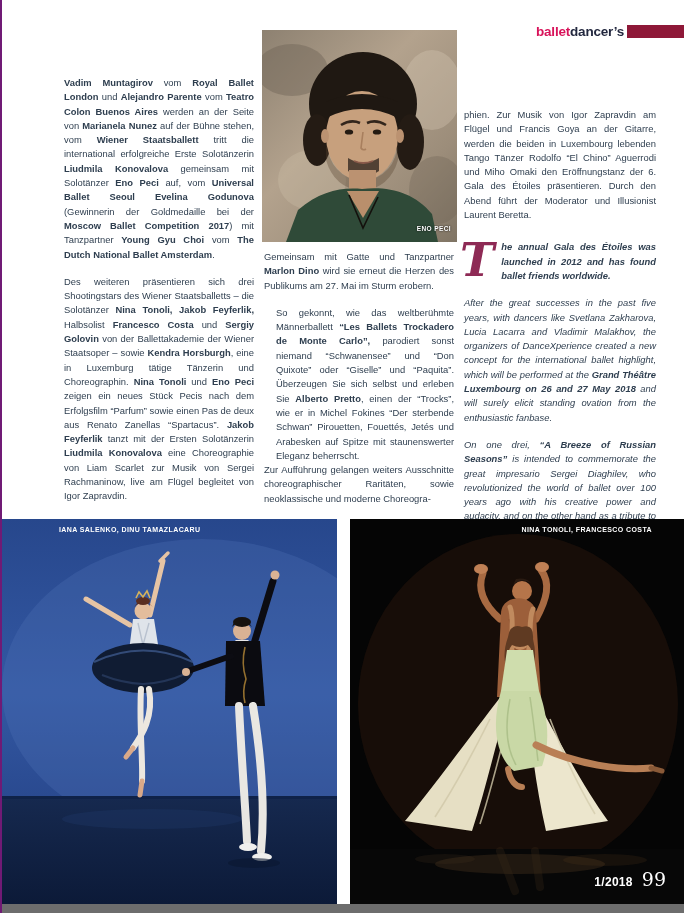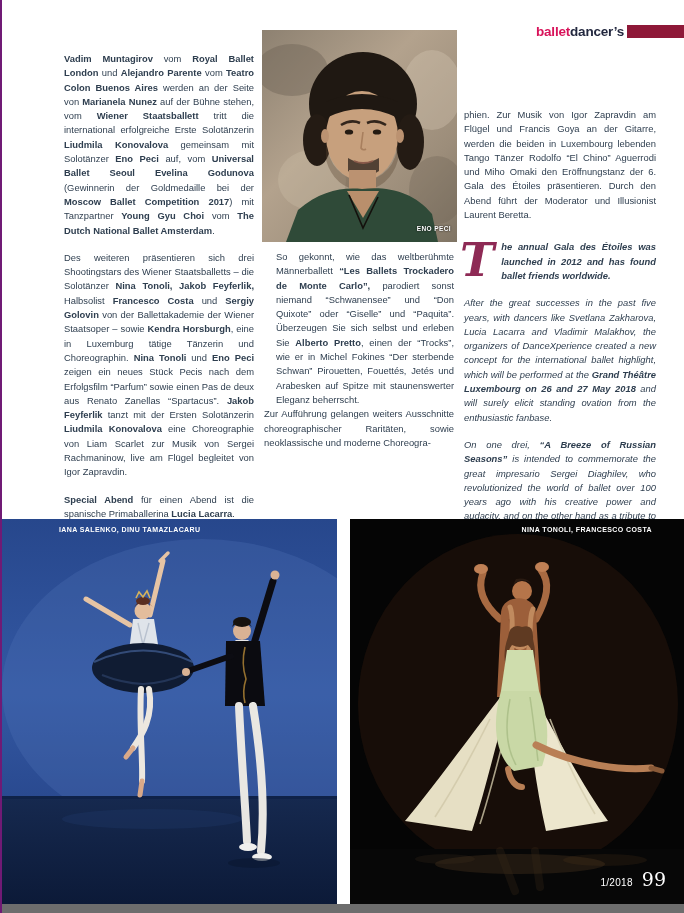--- a/index.html
+++ b/index.html
@@ -13,42 +13,42 @@
   .brand{font-size:13.5px;font-weight:bold;letter-spacing:-0.2px;line-height:13px;}
   .brand-pink{color:#d8135a;}
   .brand-dark{color:#23283f;}
   .header-bar{display:inline-block;width:57px;height:13px;background:#8e1838;margin-left:3px;}
 
   
   .col{position:absolute;width:190px;font-size:9.4px;line-height:14.3px;
        color:#2e3e4f;text-align:justify;}
   .col p{margin:0 0 13px 0;}
   .col p.tight{margin-bottom:0;margin-left:12px;}
-  .col1{left:62px;top:52px;}
+  .col1{left:62px;top:76px;}
   .col2{left:262px;top:250px;}
   .col3{left:462px;top:68px;width:192px;margin-top:40px;}
   .ital p{font-style:italic;}
   p.lead{font-weight:bold;font-style:italic;margin-top:18px;}
   .dropcap{float:left;font-family:"DejaVu Serif",serif;font-style:italic;font-weight:bold;
            font-size:46px;line-height:34px;color:#8e2a55;margin:3px 7px 0 -4px;}
 
   
   .photo{position:absolute;overflow:hidden;}
   .photo svg{display:block;}
   .photo-portrait{left:260px;top:30px;width:195px;height:212px;}
   .photo-left{left:0;top:519px;width:335px;height:385px;}
   .photo-right{left:348px;top:519px;width:336px;height:385px;}
   .photo-caption{position:absolute;color:#fff;font-weight:bold;font-size:7px;
                  letter-spacing:0.4px;white-space:nowrap;}
   .cap-portrait{right:6px;bottom:10px;font-size:6.5px;text-shadow:0 0 2px #000;}
   .cap-left{left:57px;top:7px;}
   .cap-right{right:34px;top:7px;}
   .page-foot{position:absolute;right:20px;bottom:14px;color:#fff;display:flex;
              align-items:baseline;gap:9px;}
-  .issue{font-size:10px;letter-spacing:0.3px;}
+  .issue{font-size:12px;letter-spacing:0.3px;font-weight:bold;}
   .pagenum{font-family:"DejaVu Serif",serif;font-size:19px;}
 </style>
 </head>
 <body>
 
 <div class="page">
 
   <div class="mag-header">
     <span class="brand"><span class="brand-pink">ballet</span><span class="brand-dark">dancer’s</span></span>
     <span class="header-bar"></span>
@@ -94,20 +94,21 @@
         <rect x="87" y="140" width="27" height="26" fill="#bb9271"></rect>
         <path d="M24,212 L36,180 C58,161 80,157 100,159 C126,156 152,162 170,184 L176,212 Z" fill="#2f4a38"></path>
         <path d="M85,161 L101,188 L117,161 Z" fill="#b98f6c"></path>
         <path d="M87,165 L101,198 L116,167" stroke="#14100c" stroke-width="1.6" fill="none"></path>
       </g>
     </svg>
     <span class="photo-caption cap-portrait">ENO PECI</span>
   </div>
 
   <div class="col col2">
+    <p><span>Gemeinsam mit Gatte und Tanzpartner </span><b>Marlon Dino</b><span> wird sie erneut die Herzen des Publikums am 27. Mai im Sturm erobern.</span></p>
     <p class="tight"><span>So gekonnt, wie das weltberühmte Männerballett </span><b>“Les Ballets Trockadero de Monte Carlo”,</b><span> parodiert sonst niemand “Schwanensee” und “Don Quixote” oder “Giselle” und “Paquita”. Überzeugen Sie sich selbst und erleben Sie </span><b>Alberto Pretto</b><span>, einen der “Trocks”, wie er in Michel Fokines “Der sterbende Schwan” Pirouetten, Fouettés, Jetés und Arabesken auf Spitze mit staunenswerter Eleganz beherrscht.</span></p>
     <p><span>Zur Aufführung gelangen weiters Ausschnitte choreographischer Raritäten, sowie neoklassische und moderne Choreogra-</span></p>
   </div>
 
   <div class="col col3">
     <p><span>phien. Zur Musik von Igor Zapravdin am Flügel und Francis Goya an der Gitarre, werden die beiden in Luxembourg lebenden Tango Tänzer Rodolfo “El Chino” Aguerrodi und Miho Omaki den Eröffnungstanz der 6. Gala des Étoiles präsentieren. Durch den Abend führt der Moderator und Illusionist Laurent Beretta.</span></p>
     <p class="lead"><span class="dropcap">T</span><span>he annual Gala des Étoiles was launched in 2012 and has found ballet friends worldwide.</span></p>
     <div class="ital">
       <p><span>After the great successes in the past five years, with dancers like Svetlana Zakharova, Lucia Lacarra and Vladimir Malakhov, the organizers of DanceXperience created a new concept for the international ballet highlight, which will be performed at the </span><b>Grand Théâtre Luxembourg on 26 and 27 May 2018</b><span> and will surely elicit standing ovation from the enthusiastic fanbase.</span></p>
       <p><span>On one drei, </span><b>“A Breeze of Russian Seasons”</b><span> is intended to commemorate the great impresario Sergei Diaghilev, who revolutionized the world of ballet over 100 years ago with his creative power and audacity, and on the other hand as a tribute to the brilliant French-Russian ballet dancer and choreographer Marius Petipa</span></p>

